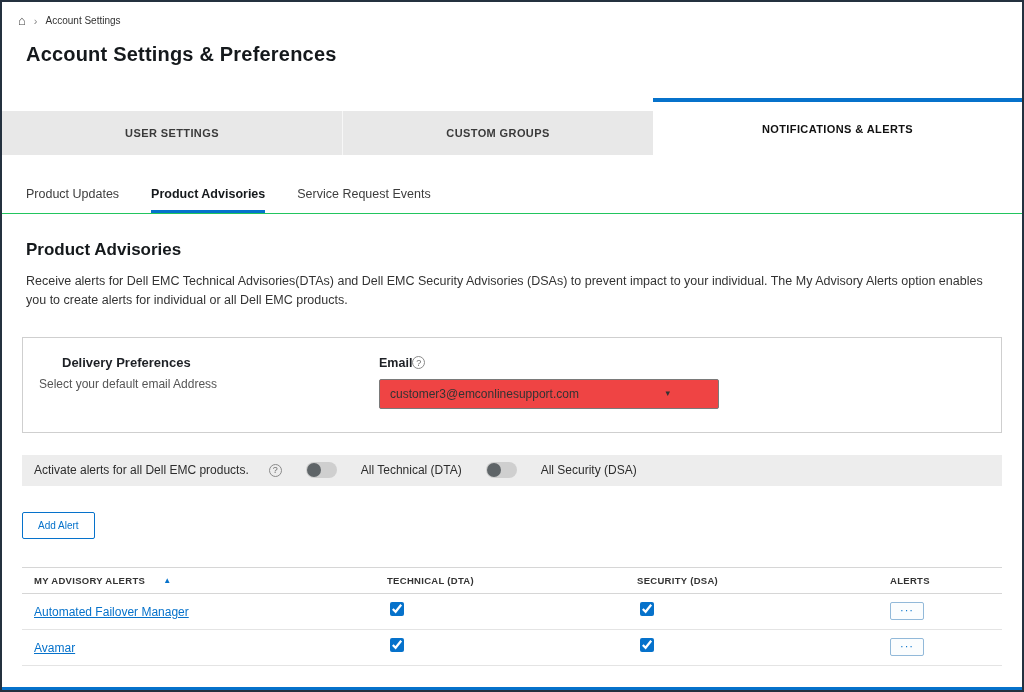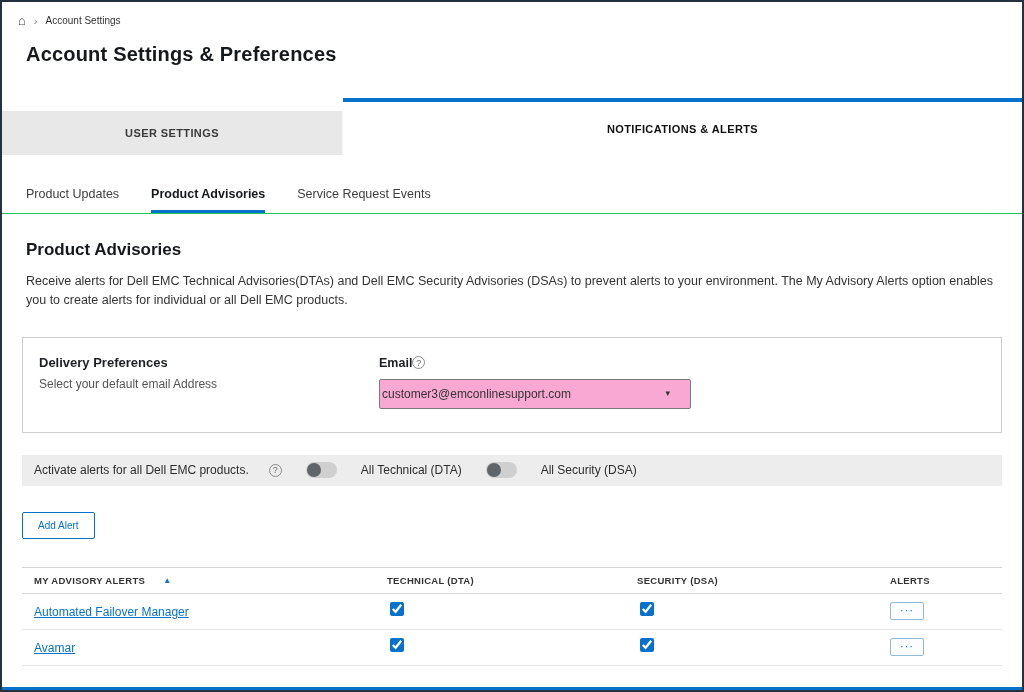--- a/index.html
+++ b/index.html
@@ -28,29 +28,29 @@
   .subtabs { margin-top:30px; padding:0 24px; border-bottom:1px solid #22c55e; display:flex; gap:32px; }
   .subtab { font-size:12.5px; color:#3d3d3d; padding:2px 0 9px; cursor:pointer; border-bottom:3px solid transparent; }
   .subtab.active { font-weight:bold; color:#15191c; border-bottom-color:#0672cb; }
   
   .content { padding:0 20px; }
   h2.section-title { margin-top:26px; padding-left:4px; font-size:17px; font-weight:bold; color:#15191c; }
   .section-desc { margin-top:12px; padding-left:4px; font-size:12.5px; line-height:1.55; color:#333; max-width:985px; }
   
   .delivery-box { margin-top:26px; border:1px solid #cfcfcf; display:flex; padding:17px 16px 20px; min-height:96px; }
   .delivery-left { width:340px; }
-  .delivery-title { font-size:13px; font-weight:bold; color:#1d2025; }
+  .delivery-title { font-size:13px; font-weight:bold; color:#1d2025;margin-left:23px; }
   .delivery-sub { margin-top:7px; font-size:12px; color:#555; }
   .delivery-right { padding-top:1px; }
   .email-label-row { display:flex; align-items:center; font-size:12.5px; font-weight:bold; color:#1d2025; }
   .help-icon { width:13px; height:13px; border:1px solid #8a8a8a; border-radius:50%; color:#6d6d6d;
                font-size:9px; font-weight:normal; display:inline-flex; align-items:center; justify-content:center; cursor:pointer; }
   .select-wrap { position:relative; margin-top:9px; width:300px; }
-  select.email-select { width:312px; height:30px; border:1px solid #7a7a7a; border-radius:2px; background:#f9a8d4;
-               font-family:"Liberation Sans", sans-serif; font-size:12px; color:#333; padding:0 24px 0 2px;
+  select.email-select { width:340px; height:30px; border:1px solid #7a7a7a; border-radius:2px; background:#ef4444;
+               font-family:"Liberation Sans", sans-serif; font-size:12px; color:#333; padding:0 24px 0 10px;
                appearance:none; -webkit-appearance:none; }
   .select-caret { position:absolute; right:9px; top:9px; font-size:9px; color:#333; pointer-events:none; }
   
   .activate-bar { margin-top:22px; background:#ededed; height:31px; display:flex; align-items:center; padding:0 12px; gap:20px; font-size:12px; color:#2d2d2d; }
   .toggle { position:relative; width:31px; height:16px; border-radius:9px; background:#cfcfcf; cursor:pointer; flex:0 0 auto; margin:0 4px; }
   .toggle .knob { position:absolute; left:1px; top:1px; width:14px; height:14px; border-radius:50%; background:#5f6568; }
   
   .add-alert { margin-top:26px; margin-left:0; display:inline-block; background:#fff; border:1px solid #0672cb; border-radius:2px;
                color:#0672cb; font-size:10px; padding:7px 15px; cursor:pointer; font-family:"Liberation Sans", sans-serif; }
   
@@ -79,35 +79,38 @@
     <span class="chev">›</span>
     <span class="crumb">Account Settings</span>
   </div>
 
   <h1 class="page-title">Account Settings &amp; Preferences</h1>
 
   <div class="tabs">
     <div class="tab t0">
       <span>USER SETTINGS</span>
     </div>
+    <div class="tab t1">
+      <span>CUSTOM GROUPS</span>
+    </div>
     <div class="tab t2 active">
       <span>NOTIFICATIONS &amp; ALERTS</span>
     </div>
   </div>
 
   <div class="subtabs">
     <div class="subtab">Product Updates</div>
     <div class="subtab active">Product Advisories</div>
     <div class="subtab">Service Request Events</div>
   </div>
 
   <div class="content">
 
     <h2 class="section-title">Product Advisories</h2>
-    <p class="section-desc">Receive alerts for Dell EMC Technical Advisories(DTAs) and Dell EMC Security Advisories (DSAs) to prevent alerts to your environment. The My Advisory Alerts option enables you to create alerts for individual or all Dell EMC products.</p>
+    <p class="section-desc">Receive alerts for Dell EMC Technical Advisories(DTAs) and Dell EMC Security Advisories (DSAs) to prevent impact to your individual. The My Advisory Alerts option enables you to create alerts for individual or all Dell EMC products.</p>
 
     <div class="delivery-box">
       <div class="delivery-left">
         <div class="delivery-title">Delivery Preferences</div>
         <div class="delivery-sub">Select your default email Address</div>
       </div>
       <div class="delivery-right">
         <div class="email-label-row">
           <span>Email</span>
           <span class="help-icon">?</span>

